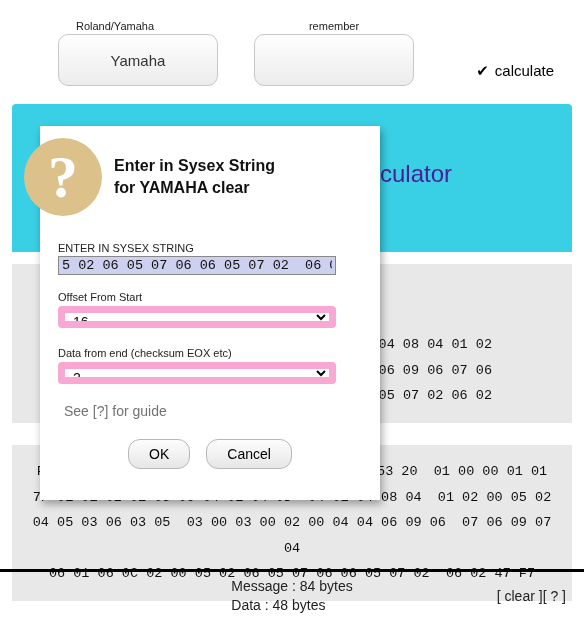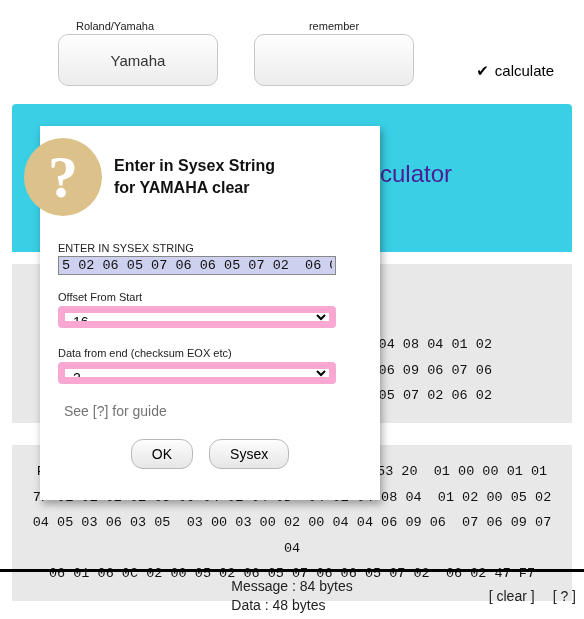--- a/index.html
+++ b/index.html
@@ -84,23 +84,23 @@
     border-top: 3px solid #000;
     display:flex;
     align-items:center;
   }
   .footer-center {
     position:absolute; left:50%; transform:translateX(-50%);
     font-size:14px; color:#222;
     line-height:1.3;
   }
   .footer-right {
-    margin-left:auto; padding-right:8px;
+    margin-left:auto; padding-right:18px;
     font-size:14px; color:#222;
-    display:flex; gap:18px;
+    display:flex; 
   }
   .footer-right span { cursor:pointer; }
 
   
   .modal {
     position:absolute;
     left: 40px; top: 126px;
     width: 340px;
     background:#fff;
     box-shadow: 2px 4px 8px rgba(0,0,0,0.35);
@@ -244,21 +244,21 @@
 
     <div class="field-lbl" style="margin-top:16px;">Data from end (checksum EOX etc)</div>
     <select class="sel">
       <option>2</option>
     </select>
 
     <div class="guide-link">See [?] for guide</div>
 
     <div class="modal-btns">
       <button class="m-btn">OK</button>
-      <button class="m-btn">Sysex</button>
+      <button class="m-btn">Cancel</button>
     </div>
   </div>
 </div>
 
 <div class="footer">
   <div class="footer-center">
     <div>Message : 84 bytes</div>
     <div>Data : 48 bytes</div>
   </div>
   <div class="footer-right">

